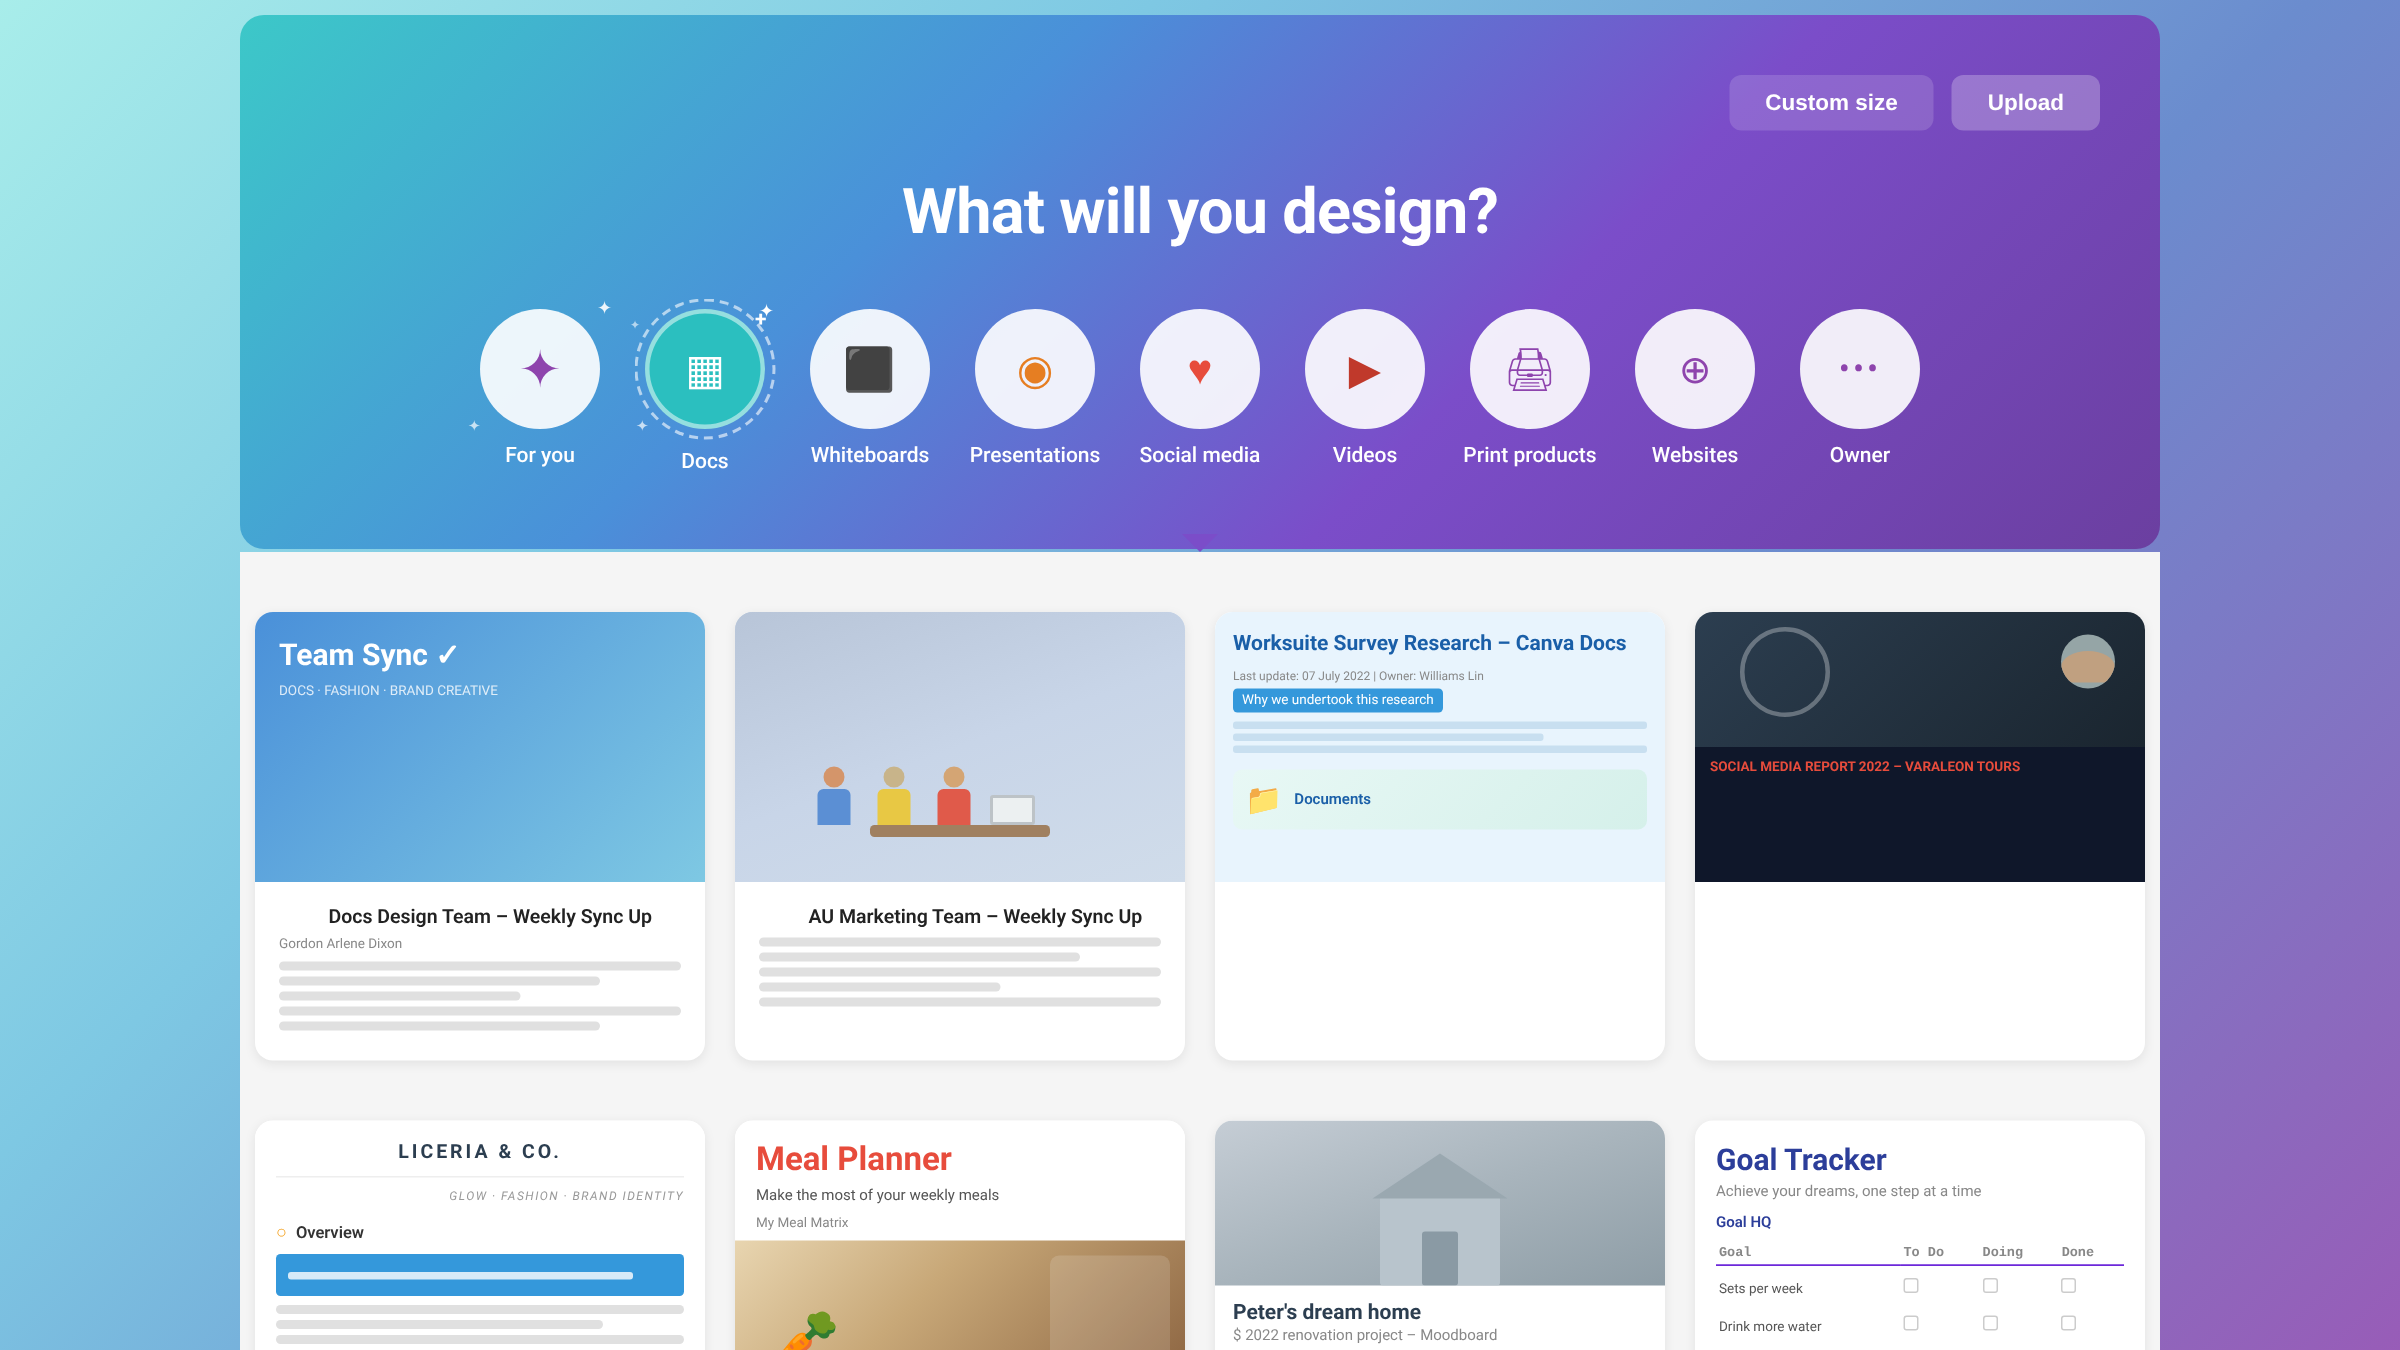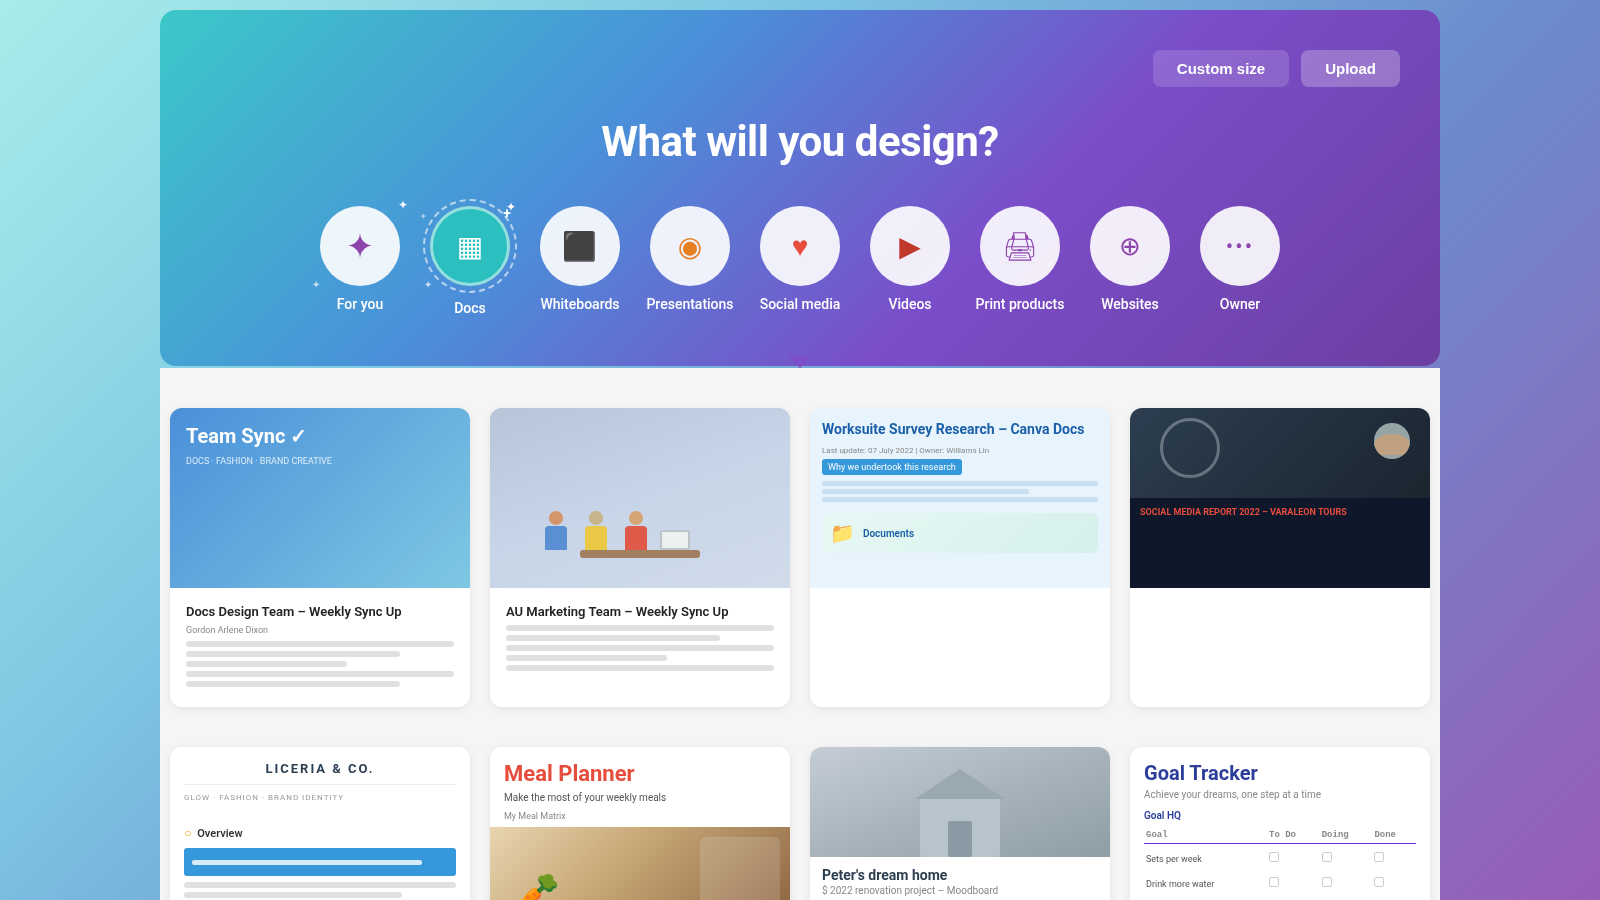--- a/index.html
+++ b/index.html
@@ -179,20 +179,21 @@
     .card-doc-content {
       padding: 16px;
       font-size: 11px;
       color: #333;
     }
     .card-doc-content h3 {
       font-size: 13px;
       font-weight: 600;
       margin-bottom: 6px;
       color: #222;
+      margin-left: 33px;
     }
     .doc-line {
       height: 6px;
       background: #e0e0e0;
       border-radius: 3px;
       margin-bottom: 4px;
     }
     .doc-line.short { width: 60%; }
     .doc-line.medium { width: 80%; }
     .doc-line.full { width: 100%; }
@@ -243,23 +244,24 @@
       font-weight: 700;
       letter-spacing: 2px;
       color: #2c3e50;
       border-bottom: 1px solid #eee;
       padding-bottom: 8px;
       margin-bottom: 8px;
     }
     .liceria-sub {
       font-size: 8px;
       color: #999;
-      text-align: left;
-      margin-bottom: 24px;
+      text-align: right;
+      margin-bottom: 12px;
       letter-spacing: 1px;
+      font-style: italic;
     }
     .meal-title {
       font-size: 22px;
       font-weight: 700;
       color: #e74c3c;
       margin-bottom: 6px;
     }
     .meal-subtitle {
       font-size: 10px;
       color: #555;

